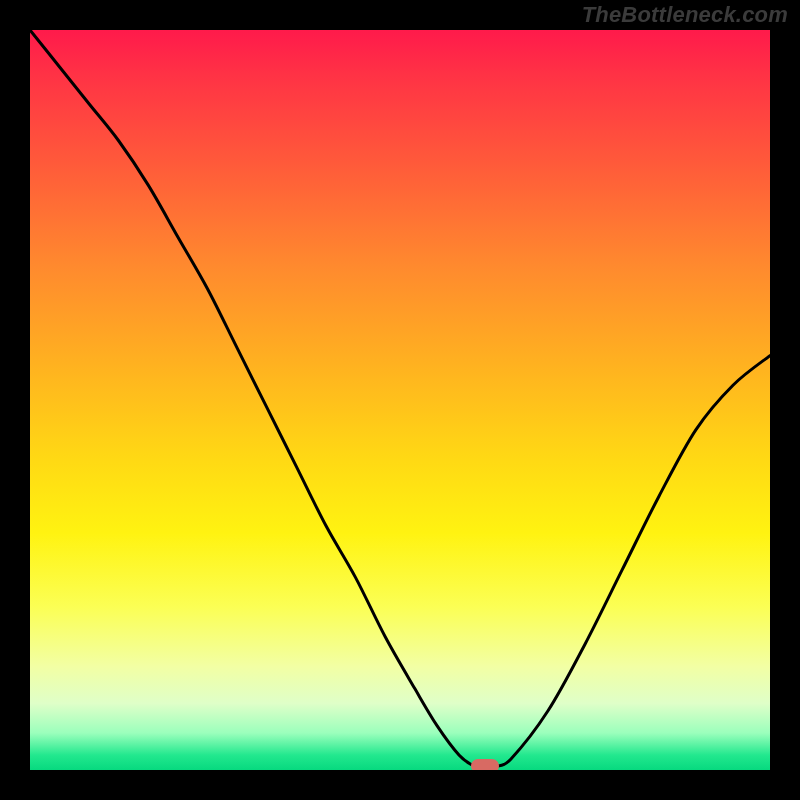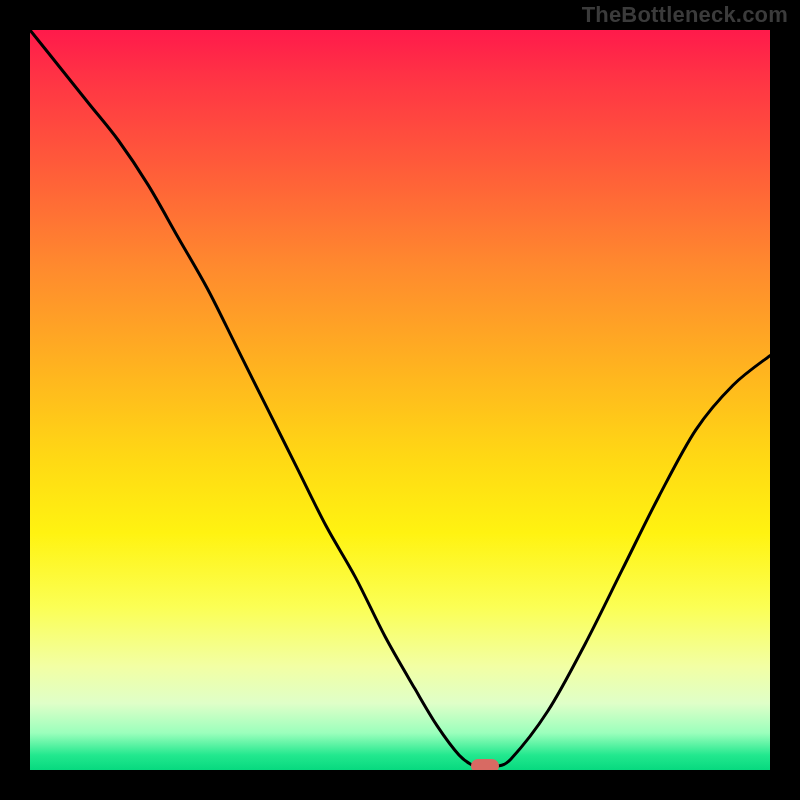--- a/index.html
+++ b/index.html
@@ -9,20 +9,21 @@
     height: 800px;
     background: #000;
     font-family: Arial, Helvetica, sans-serif;
     overflow: hidden;
   }
   .frame {
     position: relative;
     width: 800px;
     height: 800px;
     background: #000;
+    font-style: italic;
   }
   .attribution {
     position: absolute;
     top: 2px;
     right: 12px;
     color: #3b3b3b;
     font-size: 22px;
     font-weight: 600;
     letter-spacing: 0.2px;
     user-select: none;

